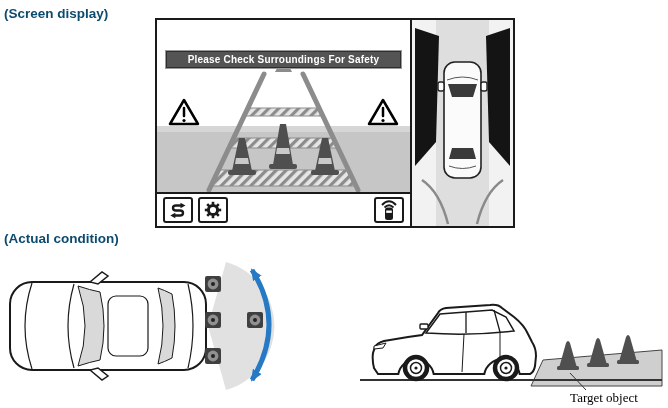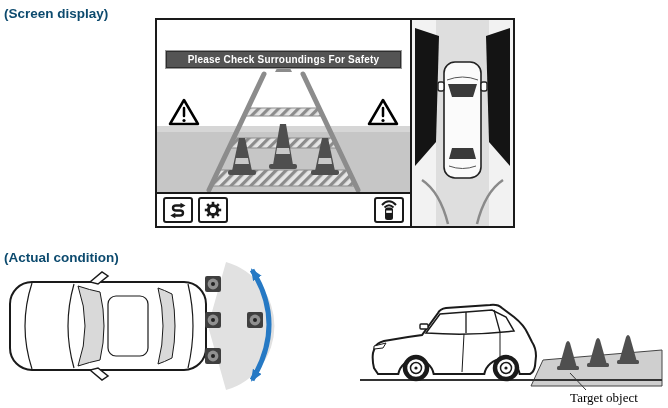--- a/index.html
+++ b/index.html
@@ -1,20 +1,20 @@
 <!DOCTYPE html>
 <html><head>
 <meta charset="utf-8">
 <style>
   html,body{margin:0;padding:0;background:#fff;}
   .canvas{position:relative;width:668px;height:408px;background:#fff;
           font-family:"Liberation Sans",sans-serif;overflow:hidden;}
   .caption{position:absolute;font-weight:bold;font-size:13.5px;color:#0c4a6e;white-space:nowrap;}
   .caption-screen{left:4px;top:6px;}
-  .caption-actual{left:4px;top:250px;}
+  .caption-actual{left:4px;top:231px;}
 
   .screen{position:absolute;left:155px;top:18px;width:360px;height:210px;
           border:2px solid #1a1a1a;box-sizing:border-box;background:#fff;}
   .camera-pane{position:absolute;left:0;top:0;width:253px;height:206px;background:#fff;}
   .camera-art{position:absolute;left:0;top:0;}
   .banner{position:absolute;left:9px;top:31px;width:235px;height:17px;background:#545454;
           border:1px solid #2e2e2e;box-shadow:0 0 0 1px #9a9a9a;box-sizing:border-box;
           display:flex;align-items:center;justify-content:center;}
   .banner span{color:#fff;font-size:10px;font-weight:bold;letter-spacing:.2px;white-space:nowrap;}
   .toolbar{position:absolute;left:0;bottom:0;width:253px;height:34px;background:#fff;

